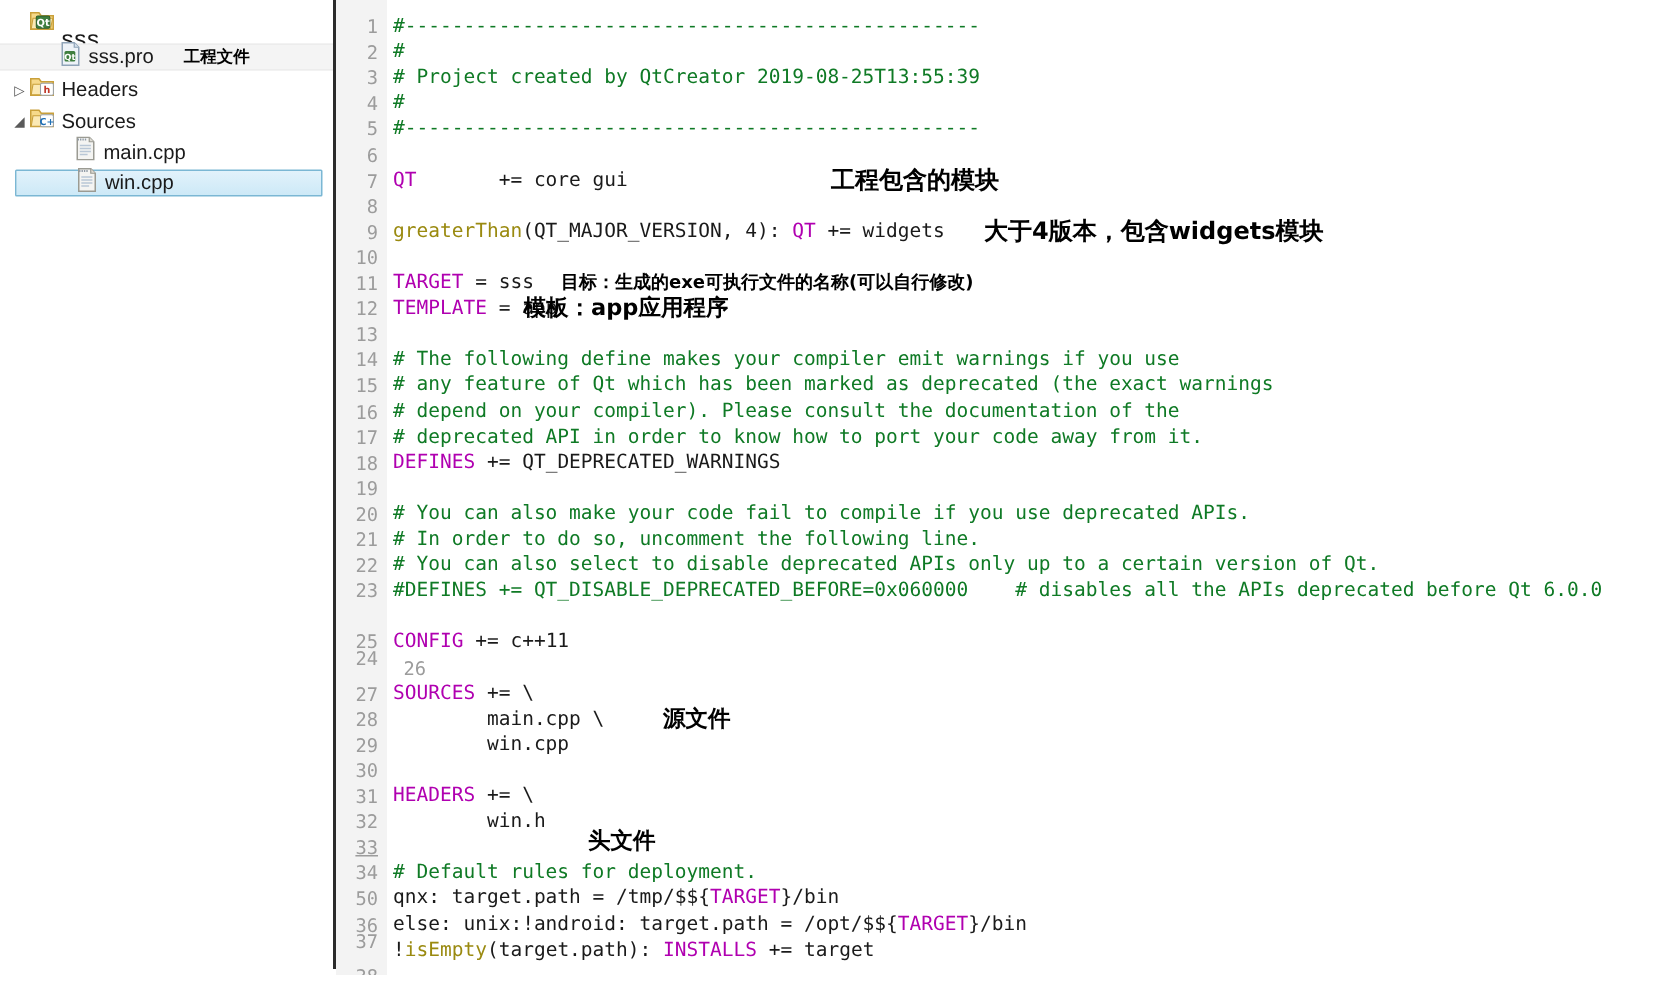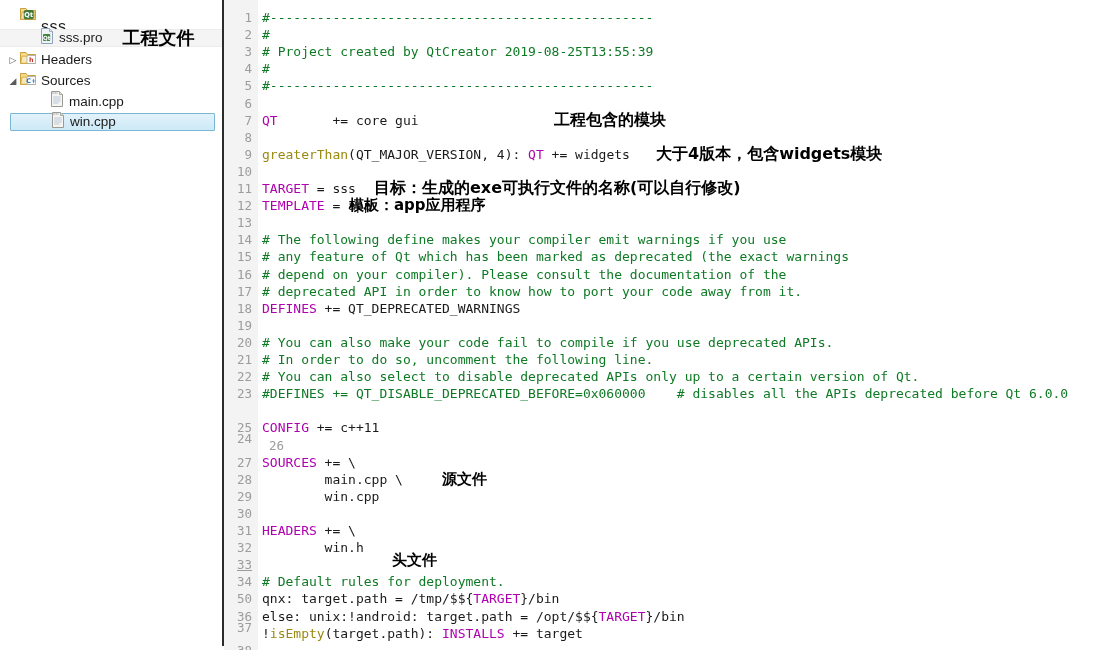--- a/index.html
+++ b/index.html
@@ -29,21 +29,21 @@
     border:1px solid #7bb7d4;height:18px;line-height:18px;
     box-sizing:border-box;width:205px;margin-left:10px;border-radius:1px;
   }
   .twisty{
     width:14px;text-align:center;font-size:9px;color:#5a5a5a;
     flex:0 0 14px;user-select:none;
   }
   .tnode-label{padding-left:5px;}
   .tnode-label.bold{font-weight:normal;font-size:16px;letter-spacing:.5px;margin-top:21px;}
   .annot-inline{
-    padding-left:20px;font-weight:bold;font-size:18px;color:#000;
+    padding-left:20px;font-weight:bold;font-size:11px;color:#000;
     font-family:"DejaVu Sans","Liberation Sans",sans-serif;
   }
 
   
   .ico{flex:0 0 auto;display:inline-block;position:relative;}
 
   
   #splitter{
     position:absolute;left:222px;top:0;width:2px;height:646px;background:#2b2b2b;
   }
@@ -248,20 +248,20 @@
         <div class="codeline" style="position: absolute; top: 556.2px; left: 0px;"><span class="ctext"></span></div>
         <div class="codeline" style="position: absolute; top: 573.3px; left: 0px;"><span class="ctext"><span class="cmt"># Default rules for deployment.</span></span></div>
         <div class="codeline" style="position: absolute; top: 590.4px; left: 0px;"><span class="ctext"><span class="pl">qnx: target.path = /tmp/$${</span><span class="kw">TARGET</span><span class="pl">}/bin</span></span></div>
         <div class="codeline" style="position: absolute; top: 607.5px; left: 0px;"><span class="ctext"><span class="pl">else: unix:!android: target.path = /opt/$${</span><span class="kw">TARGET</span><span class="pl">}/bin</span></span></div>
         <div class="codeline" style="position: absolute; top: 624.6px; left: 0px;"><span class="ctext"><span class="pl">!</span><span class="fn">isEmpty</span><span class="pl">(target.path): </span><span class="kw">INSTALLS</span><span class="pl"> += target</span></span></div>
         <div class="codeline" style="position: absolute; top: 641.7px; left: 0px;"><span class="ctext"></span></div>
       </div>
     <div id="annlayer">
         <div class="ann" style="top: 108.6px; left: 330px; font-size: 16px; line-height: 22px;">工程包含的模块</div>
         <div class="ann" style="top: 142.8px; left: 432px; font-size: 16px; line-height: 22px;">大于4版本，包含widgets模块</div>
-        <div class="ann" style="top: 177px; left: 150px; font-size: 16px; line-height: 22px;">目标：生成的exe可执行文件的名称(可以自行修改)</div>
+        <div class="ann" style="top: 177px; left: 150px; font-size: 12px; line-height: 22px;">目标：生成的exe可执行文件的名称(可以自行修改)</div>
         <div class="ann" style="top: 194.1px; left: 125px; font-size: 15px; line-height: 22px;">模板：app应用程序</div>
         <div class="ann" style="top: 467.7px; left: 218px; font-size: 15px; line-height: 22px;">源文件</div>
         <div class="ann" style="top: 549px; left: 168px; font-size: 15px; line-height: 22px;">头文件</div>
       </div>
   </div>
 
 </div>
 
 </body></html>

